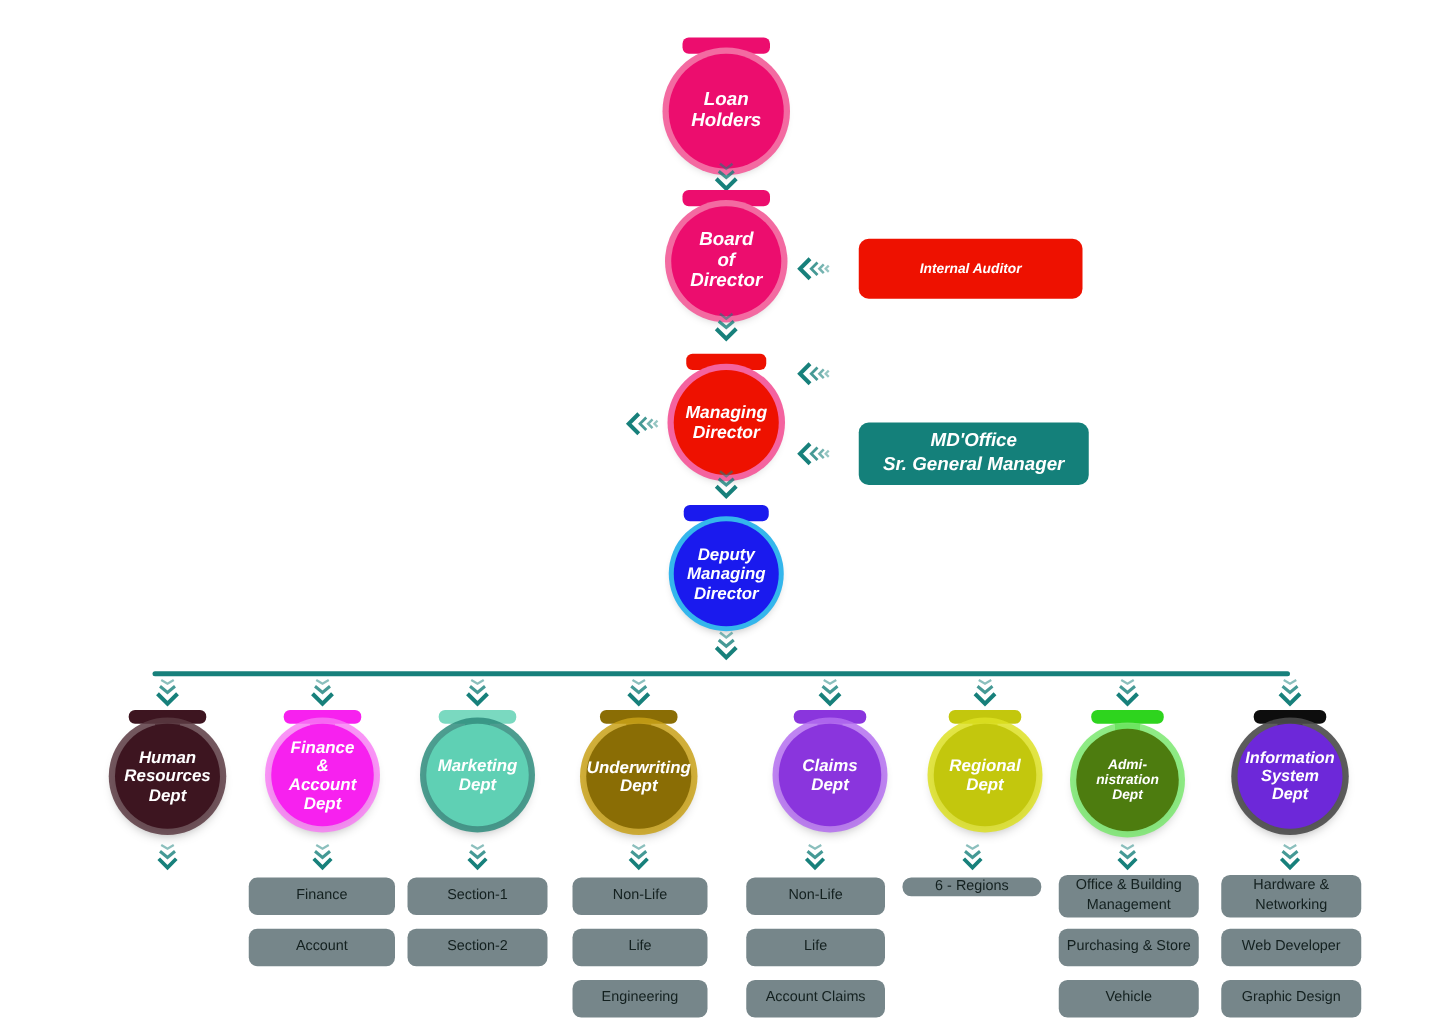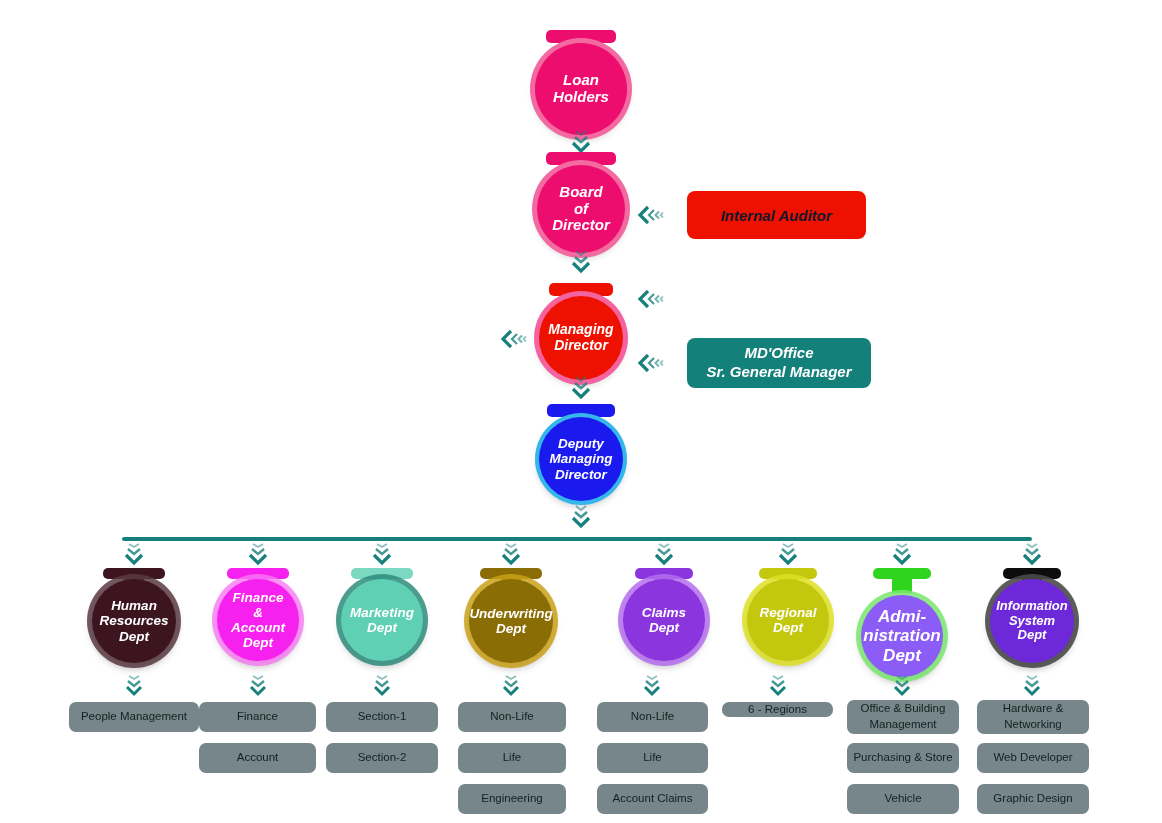--- a/index.html
+++ b/index.html
@@ -39,22 +39,22 @@
     border-radius:8px;
     display:flex;align-items:center;justify-content:center;
     text-align:center;
     box-sizing:border-box;
   }
   .card-teal{
     background:#14807a;color:#ffffff;
     font-style:italic;font-weight:bold;font-size:15px;line-height:1.25;
   }
   .card-red{
-    background:#ee1100;color:#0f172a;
-    font-style:italic;font-weight:bold;font-size:15px;
+    background:#ee1100;color:#ffffff;
+    font-style:italic;font-weight:bold;font-size:11px;
   }
   .card-gray{
     background:#76868a;color:#13201f;
     font-size:11.5px;line-height:1.35;border-radius:7px;
   }
 
   
   .panel{
     position:absolute;background:#14807a;border-radius:14px;
     box-sizing:border-box;padding:24px 26px;
@@ -230,23 +230,20 @@
       </span>
     </div>
   </div>
   <div class="arrow-down" style="left:123px;top:674px;">
     <svg width="22" height="26" viewBox="0 0 22 26">
       <path d="M6 2 L11 5 L16 2" stroke="#17807b" stroke-width="1.8" fill="none" opacity=".5"></path>
       <path d="M5 7 L11 12 L17 7" stroke="#17807b" stroke-width="2.4" fill="none" opacity=".8"></path>
       <path d="M4 13 L11 20 L18 13" stroke="#17807b" stroke-width="3" fill="none"></path>
     </svg>
   </div>
-  <div class="card card-gray" style="left:69px;top:702px;width:130px;height:30px;">
-    <span>People Management</span>
-  </div>
 
   <div class="arrow-down" style="left:247px;top:541px;">
     <svg width="22" height="26" viewBox="0 0 22 26">
       <path d="M6 3 L11 6 L16 3" stroke="#17807b" stroke-width="1.8" fill="none" opacity=".5"></path>
       <path d="M5 8 L11 13 L17 8" stroke="#17807b" stroke-width="2.4" fill="none" opacity=".8"></path>
       <path d="M3 14 L11 22 L19 14" stroke="#17807b" stroke-width="3.2" fill="none"></path>
     </svg>
   </div>
   <div class="node" style="left:258px;top:568px;">
     <div class="tab" style="top:0;width:62px;height:11px;background:#f721ef;">
@@ -415,22 +412,22 @@
     <svg width="22" height="26" viewBox="0 0 22 26">
       <path d="M6 3 L11 6 L16 3" stroke="#17807b" stroke-width="1.8" fill="none" opacity=".5"></path>
       <path d="M5 8 L11 13 L17 8" stroke="#17807b" stroke-width="2.4" fill="none" opacity=".8"></path>
       <path d="M3 14 L11 22 L19 14" stroke="#17807b" stroke-width="3.2" fill="none"></path>
     </svg>
   </div>
   <div class="node" style="left:902px;top:568px;">
     <div class="tab" style="top:0;width:58px;height:11px;background:#2ed41e;">
       <div class="stem" style="width:20px;height:14px;background:#2ed41e;"></div>
     </div>
-    <div class="disc" style="top:27px;width:82px;height:82px;background:#8b5cf6;
-                box-shadow:0 0 0 5px rgba(122,232,111,.85), 0 5px 9px rgba(0,0,0,.3);font-size:17px;">
+    <div class="disc" style="top:15px;width:82px;height:82px;background:#4d7c0f;
+                box-shadow:0 0 0 5px rgba(122,232,111,.85), 0 5px 9px rgba(0,0,0,.3);font-size:11px;">
       <span>
         <span>Admi-</span>
         <span>nistration</span>
         <span>Dept</span>
       </span>
     </div>
   </div>
   <div class="arrow-down" style="left:891px;top:674px;">
     <svg width="22" height="26" viewBox="0 0 22 26">
       <path d="M6 2 L11 5 L16 2" stroke="#17807b" stroke-width="1.8" fill="none" opacity=".5"></path>

